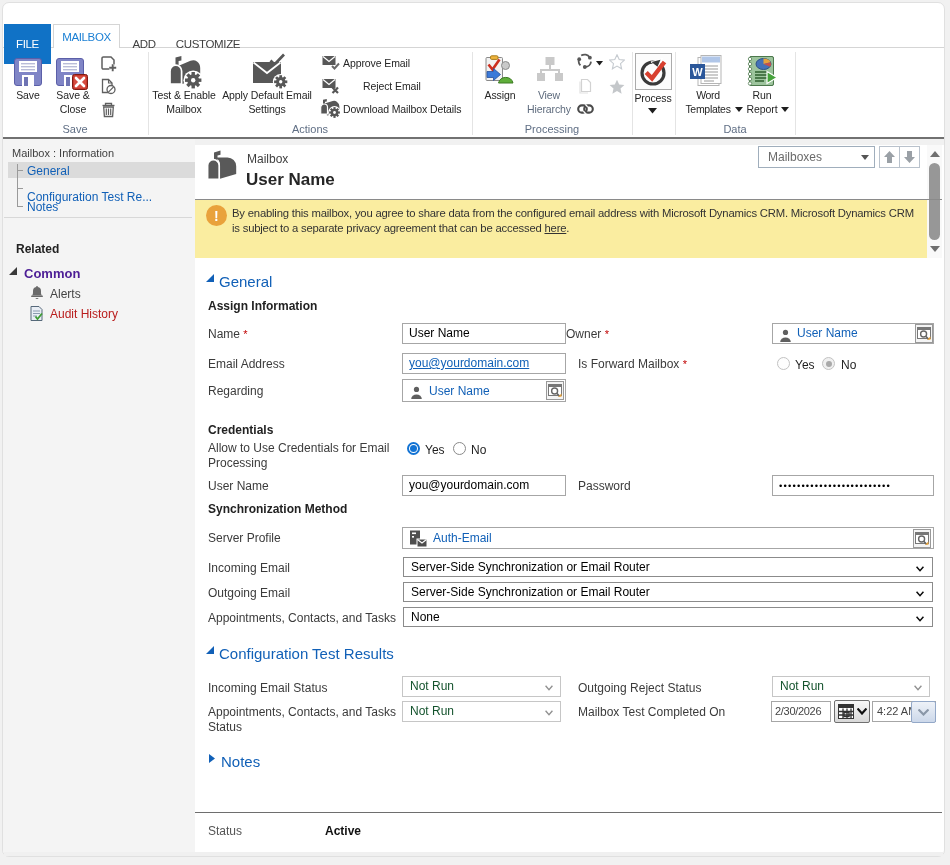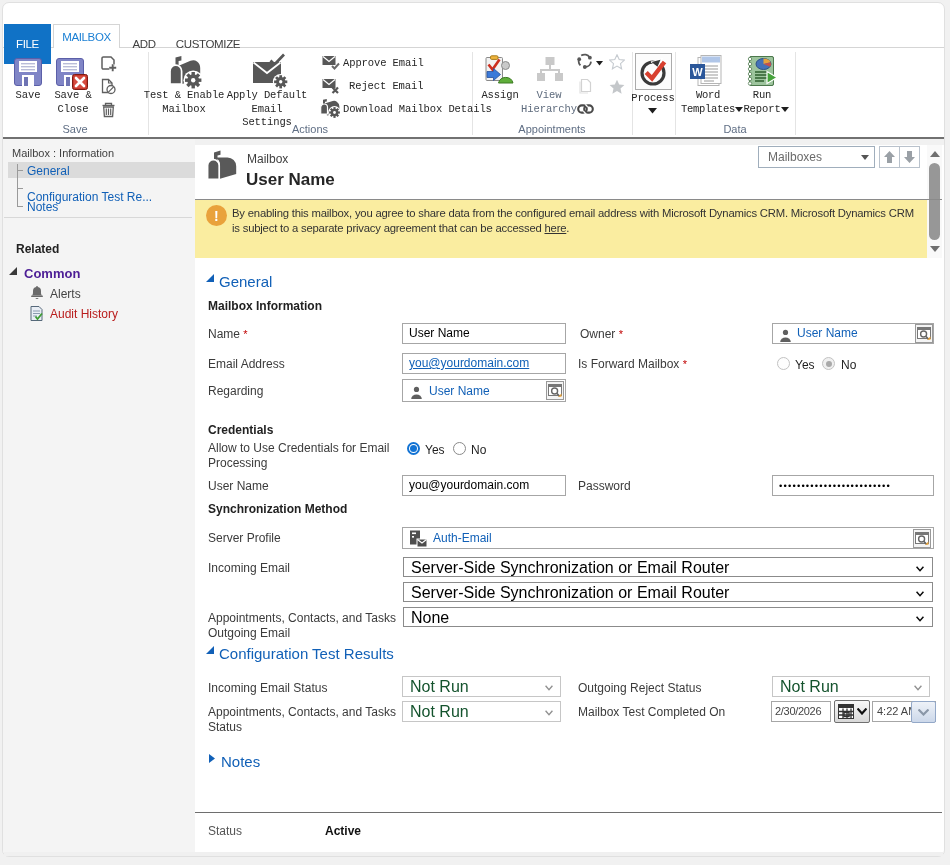--- a/index.html
+++ b/index.html
@@ -2,27 +2,27 @@
 <html><head>
 <meta charset="utf-8">
 <style>
 * { margin:0; padding:0; box-sizing:border-box; }
 html,body { width:950px; height:865px; background:#f1f1f1; font-family:"Liberation Sans", sans-serif; overflow:hidden; }
 .abs { position:absolute; }
 .page { position:absolute; left:2px; top:2px; width:943px; height:855px; background:#fff; border:1px solid #e0e0e0; border-radius:7px; }
 .lbl { position:absolute; font-size:12px; color:#3b3b3b; }
 .req { color:#c00000; font-size:11px; }
 .tin { position:absolute; border:1px solid #a6a6a6; background:#fff; font-size:12px; color:#000; line-height:19px; padding-left:6px; white-space:nowrap; overflow:hidden; }
-.sel { position:absolute; border:1px solid #8b8b8b; background:#fff; font-size:16px; color:#000; line-height:19px; padding-left:7px; white-space:nowrap; }
+.sel { position:absolute; border:1px solid #8b8b8b; background:#fff; font-size:12px; color:#000; line-height:19px; padding-left:7px; white-space:nowrap; }
 .sel.dis { border-color:#c6c6c6; color:#14532d; }
 .chev { position:absolute; right:6px; top:7px; width:8px; height:8px; }
 .sechead { position:absolute; font-size:15px; color:#1160b7; }
 .boldlbl { position:absolute; font-size:12px; font-weight:bold; color:#222; }
 .tab { position:absolute; top:24px; height:40px; font-size:11.5px; letter-spacing:-0.35px; display:flex; align-items:center; justify-content:center; }
-.ribtxt { position:absolute; font-size:10.5px; letter-spacing:-0.1px; color:#262626; text-align:center; line-height:13.5px;font-family:Liberation Mono, monospace; }
+.ribtxt { position:absolute; font-size:10.5px; letter-spacing:-0.1px; color:#262626; text-align:center; line-height:13.5px; }
 .grplbl { position:absolute; top:123px; font-size:11px; color:#5f6e84; text-align:center; }
 .vsep { position:absolute; top:52px; height:83px; width:1px; background:#e4e4e4; }
 .sidelink { position:absolute; font-size:12px; color:#1160b7; }
 .radio { position:absolute; width:13px; height:13px; border-radius:50%; }
 </style>
 </head>
 <body>
 <div class="page"></div>
 
 <div class="abs" style="left:3px; top:47px; width:941px; height:1px; background:#d5d5d5;"></div>
@@ -33,21 +33,21 @@
 
 <div class="abs" style="left:3px; top:137px; width:941px; height:2px; background:#717171;"></div>
 <div class="abs" style="left:3px; top:139px; width:941px; height:6px; background:#f1f1f1;"></div>
 <div class="vsep" style="left:148px;"></div>
 <div class="vsep" style="left:472px;"></div>
 <div class="vsep" style="left:632px;"></div>
 <div class="vsep" style="left:675px;"></div>
 <div class="vsep" style="left:795px;"></div>
 <div class="grplbl" style="left:2px; width:146px;">Save</div>
 <div class="grplbl" style="left:148px; width:324px;">Actions</div>
-<div class="grplbl" style="left:472px; width:160px;">Appointments</div>
+<div class="grplbl" style="left:472px; width:160px;">Processing</div>
 <div class="grplbl" style="left:675px; width:120px;">Data</div>
 
 <svg class="abs" style="left:14px; top:58px;" width="28" height="28" viewBox="0 0 28 28">
  <rect x="0.5" y="0.5" width="27" height="27" rx="2.5" fill="#8085c6" stroke="#5b5fa8"></rect>
  <rect x="5" y="3" width="18" height="11" fill="#fff"></rect>
  <rect x="7" y="5" width="14" height="1.4" fill="#b9bcd8"></rect>
  <rect x="7" y="8" width="14" height="1.4" fill="#b9bcd8"></rect>
  <rect x="7" y="11" width="14" height="1.4" fill="#b9bcd8"></rect>
  <rect x="8" y="17" width="12" height="11" fill="#fff"></rect>
  <rect x="10" y="19" width="4" height="9" fill="#6f74b4"></rect>
@@ -122,21 +122,21 @@
  <rect x="0.5" y="2" width="13" height="9" fill="#575757"></rect>
  <path d="M1 2.5 L7 7.5 L13 2.5" fill="none" stroke="#fff" stroke-width="1.2"></path>
  <path d="M10 12 L12.5 14.5 L17 9.5" fill="none" stroke="#6a6a6a" stroke-width="2"></path>
 </svg>
 <div class="ribtxt" style="left:343px; top:57px; text-align:left; white-space:nowrap;">Approve Email</div>
 <svg class="abs" style="left:322px; top:77px;" width="18" height="18" viewBox="0 0 18 18">
  <rect x="0.5" y="2" width="13" height="9" fill="#575757"></rect>
  <path d="M1 2.5 L7 7.5 L13 2.5" fill="none" stroke="#fff" stroke-width="1.2"></path>
  <path d="M10.5 10.5 L16 16 M16 10.5 L10.5 16" stroke="#575757" stroke-width="2.2"></path>
 </svg>
-<div class="ribtxt" style="left:349px; top:80px; text-align:center; white-space:nowrap;">Reject Email</div>
+<div class="ribtxt" style="left:363px; top:80px; text-align:center; white-space:nowrap;">Reject Email</div>
 <svg class="abs" style="left:320px; top:98px;" width="22" height="21" viewBox="0 0 22 21">
  <path d="M3 7.5 L3 1.8 L6.8 1 L6.8 3.4 L5 3.8 L5 7.5 Z" fill="#575757"></path>
  <path d="M4.5 5.5 L12.8 2.9 Q15 2.2 16.8 3.7 Q19.4 5.6 19.4 8.4 V15 L7 17.5 Z" fill="#575757"></path>
  <path d="M0.7 16 V9.4 a3.4 3.4 0 0 1 6.8 0 V16 Z" fill="#575757" stroke="#fff" stroke-width="1.2"></path>
  <g transform="translate(14.5,14.5)">
   <circle r="6.4" fill="#fff"></circle>
   <g fill="#575757">
    <rect x="-1.1" y="-5.4" width="2.2" height="10.8"></rect>
    <rect x="-1.1" y="-5.4" width="2.2" height="10.8" transform="rotate(45)"></rect>
    <rect x="-1.1" y="-5.4" width="2.2" height="10.8" transform="rotate(90)"></rect>
@@ -310,25 +310,25 @@
 <div class="abs" style="left:195px; top:199px; width:747px; height:1px; background:#8a8a8a;"></div>
 <div class="abs" style="left:195px; top:200px; width:732px; height:58px; background:#faeda0;"></div>
 <div class="abs" style="left:206px; top:205px; width:21px; height:21px; border-radius:50%; background:#e9a23b;"></div>
 <div class="abs" style="left:214px; top:208px; font-size:14px; font-weight:bold; color:#fff;">!</div>
 <div class="abs" style="left:232px; top:206px; width:690px; font-size:11.3px; letter-spacing:-0.2px; color:#333; line-height:15px;">By enabling this mailbox, you agree to share data from the configured email address with Microsoft Dynamics CRM. Microsoft Dynamics CRM is subject to a separate privacy agreement that can be accessed <span style="text-decoration:underline;">here</span>.</div>
 
 <svg class="abs" style="left:206px; top:274px;" width="8" height="8" viewBox="0 0 8 8">
     <path d="M8 0 V8 H0 Z" fill="#1160b7"></path>
   </svg>
 <div class="sechead" style="left:219px; top:273px;">General</div>
-<div class="boldlbl" style="left:208px; top:299px;">Mailbox Information</div>
+<div class="boldlbl" style="left:208px; top:299px;">Assign Information</div>
 
 <div class="lbl" style="left:208px; top:327px;">Name <span class="req">*</span></div>
 <div class="tin" style="left:402px; top:323px; width:164px; height:21px;">User Name</div>
-<div class="lbl" style="left:580px; top:327px;">Owner <span class="req">*</span></div>
+<div class="lbl" style="left:566px; top:327px;">Owner <span class="req">*</span></div>
 <div class="tin" style="left:772px; top:323px; width:162px; height:21px;">
     <span style="position:absolute;left:6px;top:3px;"><svg width="13" height="13" viewBox="0 0 13 13" style="vertical-align:-2px;">
         <circle cx="6.5" cy="3.4" r="2.6" fill="#5f5f5f"></circle>
         <path d="M1.2 13 a5.3 4.6 0 0 1 10.6 0 Z" fill="#5f5f5f"></path>
       </svg></span>
     <span style="position:absolute;left:24px;top:0;color:#1160b7;">User Name</span>
   </div>
 <div class="abs" style="left:915px; top:324px;"><svg width="18" height="19" viewBox="0 0 18 19">
       <rect x="0.5" y="0.5" width="17" height="18" fill="#f4f4f4" stroke="#999"></rect>
       <rect x="2.5" y="3.5" width="13" height="11" fill="#fff" stroke="#777" stroke-width="1"></rect>
@@ -395,21 +395,21 @@
       <rect x="3" y="4" width="12" height="2" fill="#777"></rect>
       <circle cx="8.6" cy="10" r="3" fill="#fff" stroke="#666" stroke-width="1.4"></circle>
       <path d="M10.8 12.2 L13.6 15.4" stroke="#666" stroke-width="1.6"></path>
       <path d="M12 15.8 L15.5 15.8 L15.5 12.4 Z" fill="#e8a33b"></path>
     </svg></div>
 
 <div class="lbl" style="left:208px; top:561px;">Incoming Email</div>
 <div class="sel" style="left:403px; top:557px; width:530px; height:20px;">Server-Side Synchronization or Email Router<svg class="chev" width="10" height="7" viewBox="0 0 10 7" style="top:7px;right:8px;">
       <path d="M0.7 0.8 L5 5.6 L9.3 0.8" fill="none" stroke="#0a0a0a" stroke-width="1.9"></path>
     </svg></div>
-<div class="lbl" style="left:208px; top:586px;margin-top:40px;">Outgoing Email</div>
+<div class="lbl" style="left:208px; top:586px;">Outgoing Email</div>
 <div class="sel" style="left:403px; top:582px; width:530px; height:20px;">Server-Side Synchronization or Email Router<svg class="chev" width="10" height="7" viewBox="0 0 10 7" style="top:7px;right:8px;">
       <path d="M0.7 0.8 L5 5.6 L9.3 0.8" fill="none" stroke="#0a0a0a" stroke-width="1.9"></path>
     </svg></div>
 <div class="lbl" style="left:208px; top:611px;">Appointments, Contacts, and Tasks</div>
 <div class="sel" style="left:403px; top:607px; width:530px; height:20px;">None<svg class="chev" width="10" height="7" viewBox="0 0 10 7" style="top:7px;right:8px;">
       <path d="M0.7 0.8 L5 5.6 L9.3 0.8" fill="none" stroke="#0a0a0a" stroke-width="1.9"></path>
     </svg></div>
 
 <svg class="abs" style="left:206px; top:646px;" width="8" height="8" viewBox="0 0 8 8">
     <path d="M8 0 V8 H0 Z" fill="#1160b7"></path>

